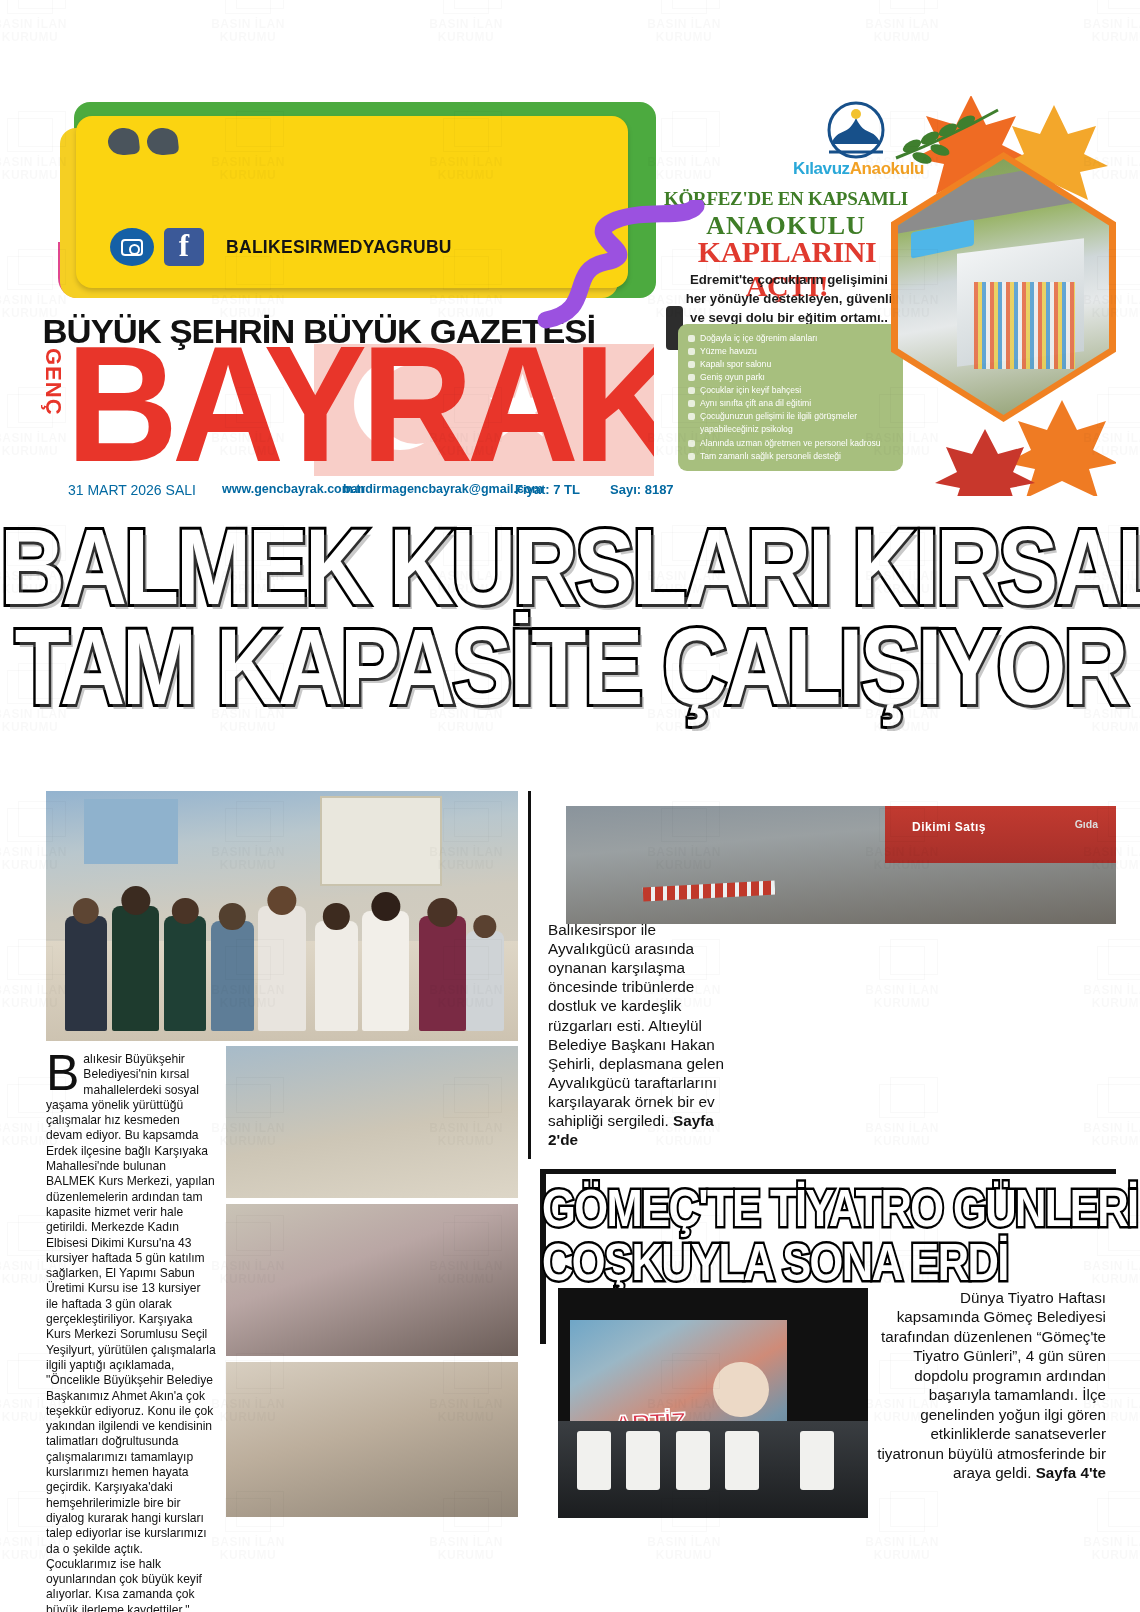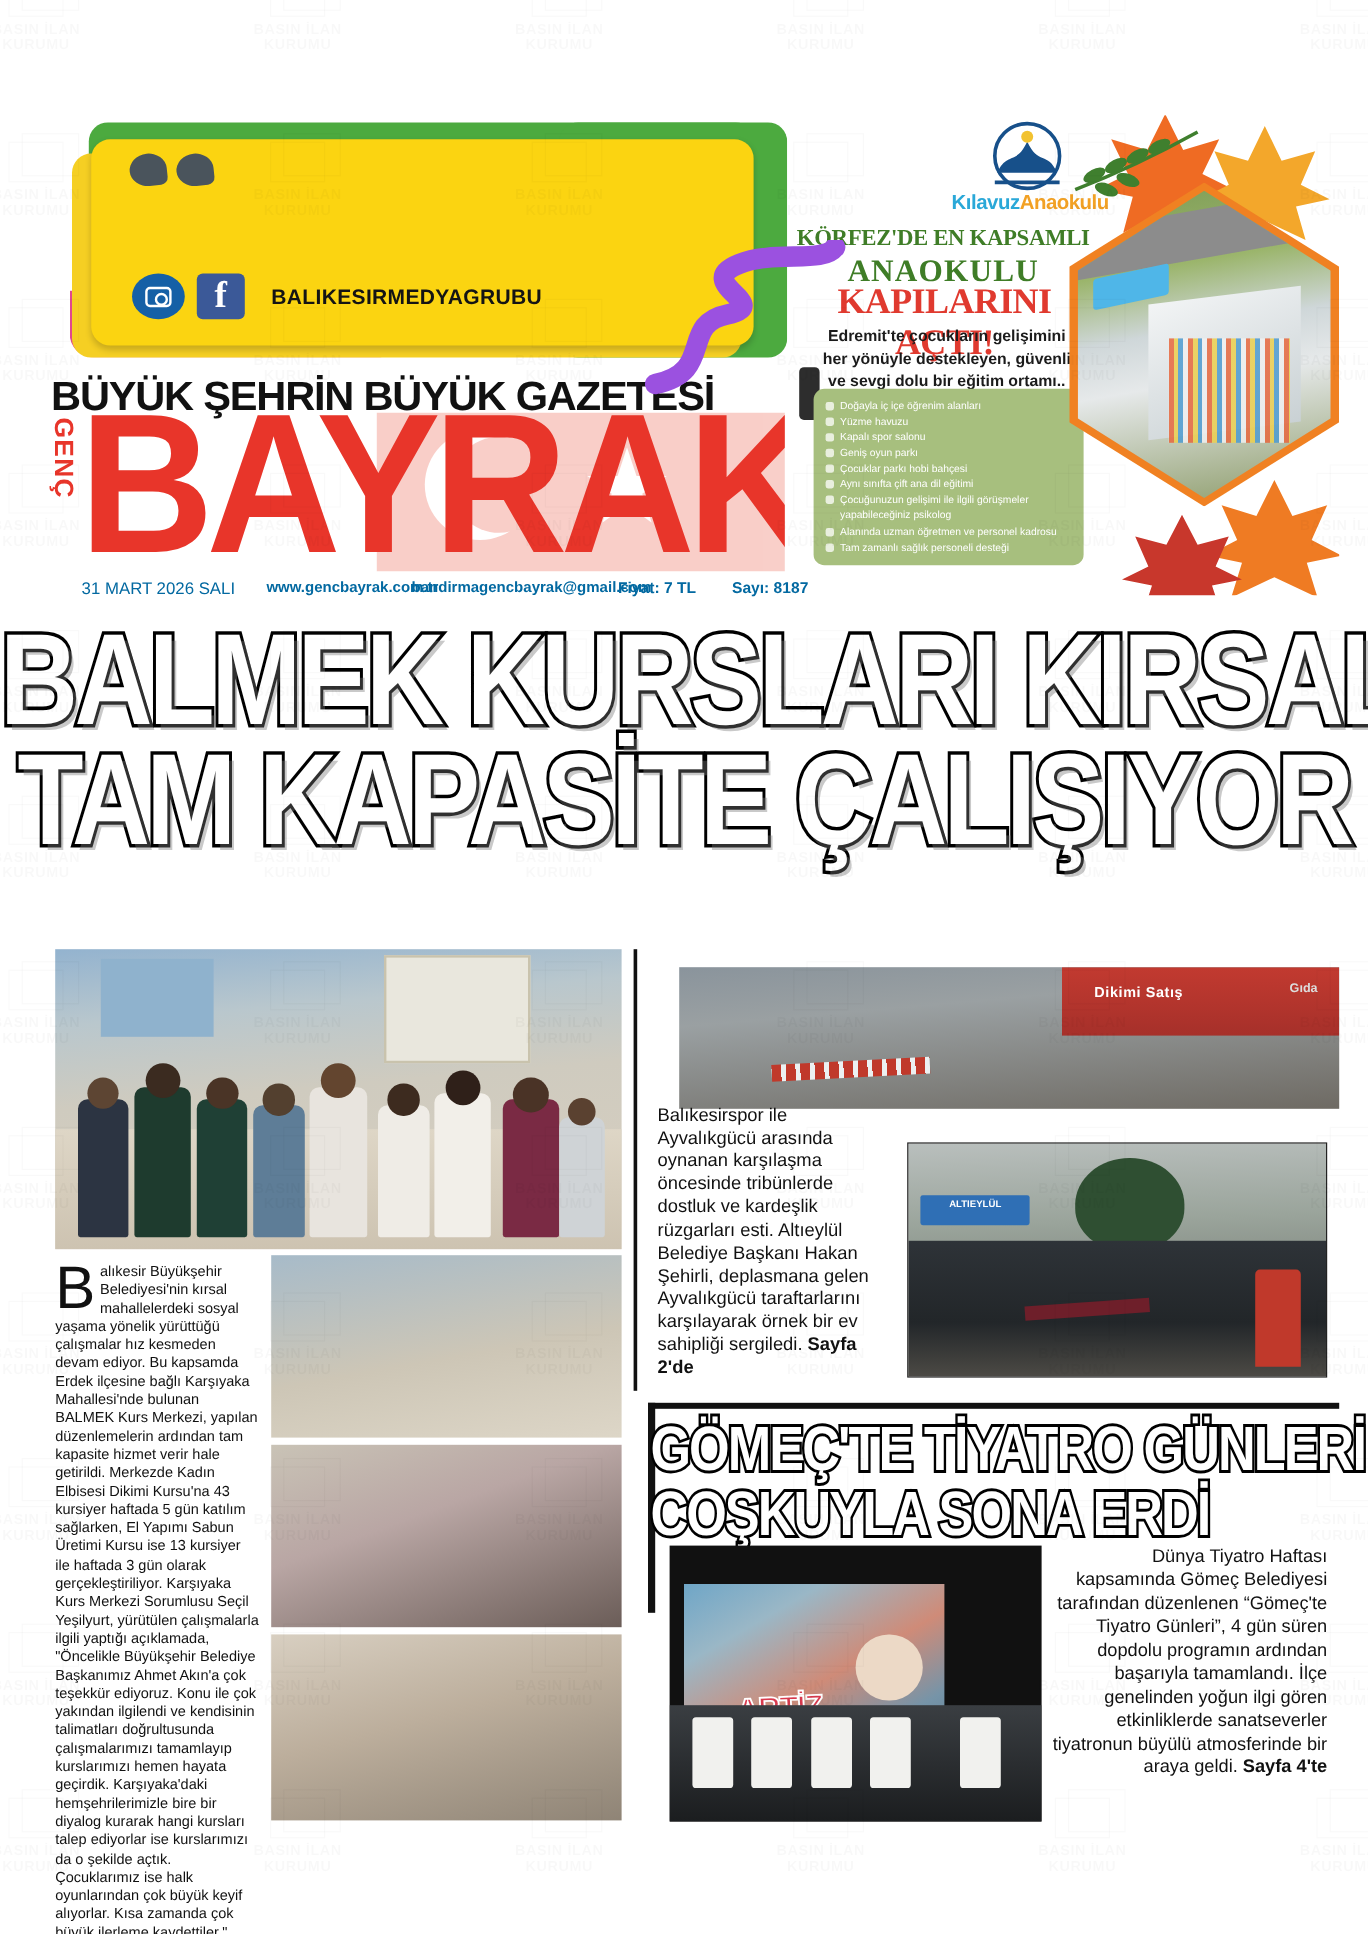--- a/index.html
+++ b/index.html
@@ -546,21 +546,21 @@
       <div class="kg-t1">KÖRFEZ'DE EN KAPSAMLI</div>
       <div class="kg-t2">ANAOKULU</div>
       <div class="kg-t3">KAPILARINI AÇTI!</div>
       <div class="kg-desc">Edremit'te çocukların gelişimini her yönüyle destekleyen, güvenli ve sevgi dolu bir eğitim ortamı..</div>
 
       <ul class="kg-feat">
         <li>Doğayla iç içe öğrenim alanları</li>
         <li>Yüzme havuzu</li>
         <li>Kapalı spor salonu</li>
         <li>Geniş oyun parkı</li>
-        <li>Çocuklar parkı hobi bahçesi</li>
+        <li>Çocuklar için keyif bahçesi</li>
         <li>Aynı sınıfta çift ana dil eğitimi</li>
         <li style="white-space:normal">Çocuğunuzun gelişimi ile ilgili görüşmeler yapabileceğiniz psikolog</li>
         <li>Alanında uzman öğretmen ve personel kadrosu</li>
         <li>Tam zamanlı sağlık personeli desteği</li>
       </ul>
 
       <div class="kg-photo">
         <div class="hexclip">
             <div class="hexinner">
           <div class="road"></div>
@@ -647,27 +647,20 @@
     <div class="sp-shop"></div>
     <div class="sp-shoptxt">Dikimi Satış</div>
     <div class="sp-shoptxt2">Gıda</div>
     <div class="sp-banner"></div>
   </div>
 
   <div class="sports-text">
     <span>Balıkesirspor ile Ayvalıkgücü arasında oynanan karşılaşma öncesinde tribünlerde dostluk ve kardeşlik rüzgarları esti. Altıeylül Belediye Başkanı Hakan Şehirli, deplasmana gelen Ayvalıkgücü taraftarlarını karşılayarak örnek bir ev sahipliği sergiledi. </span><b>Sayfa 2'de</b>
   </div>
 
-  <div class="sports-photo2">
-    <div class="sp2-sign">ALTIEYLÜL</div>
-    <div class="sp2-tree"></div>
-    <div class="sp2-crowd"></div>
-    <div class="sp2-scarf"></div>
-    <div class="sp2-red"></div>
-  </div>
 
   <div class="theatre-rule"></div>
   <div class="theatre-left-rule"></div>
   <div class="theatre-head">
     <div class="th-l">GÖMEÇ'TE TİYATRO GÜNLERİ</div>
     <div class="th-l">COŞKUYLA SONA ERDİ</div>
   </div>
   <div class="theatre-photo">
     <div class="tp-wall"></div>
     <div class="tp-face"></div>

